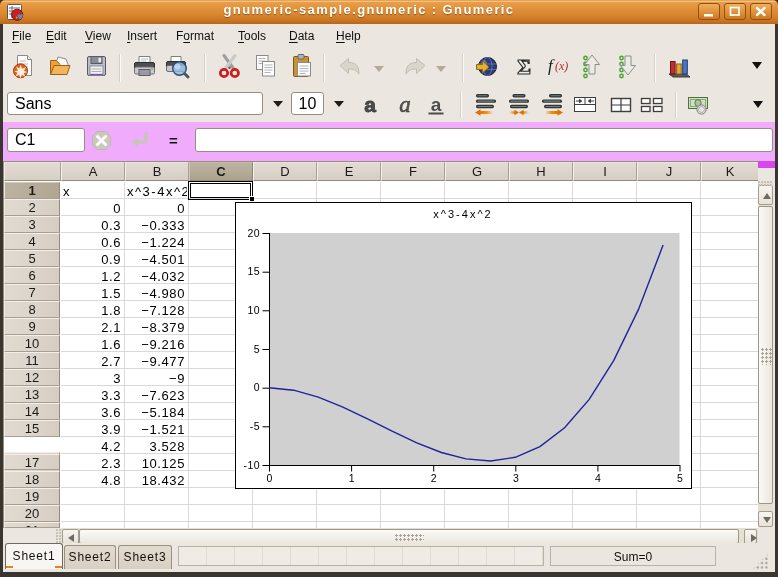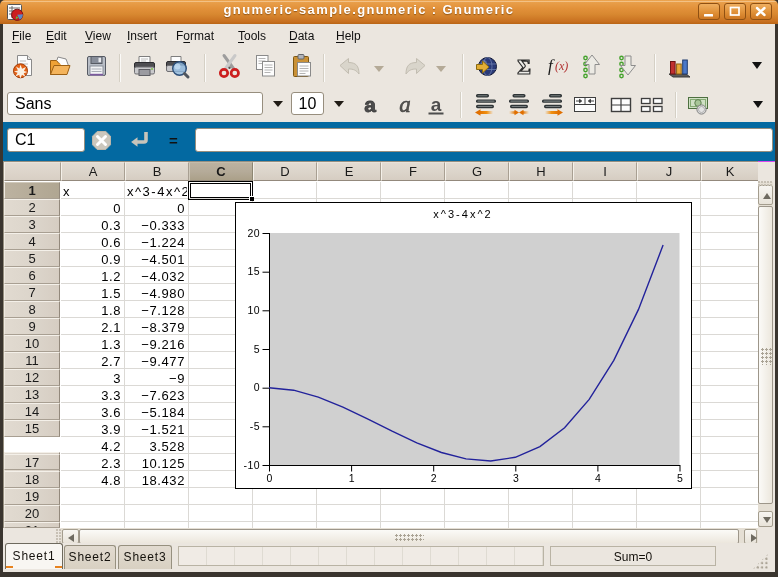--- a/index.html
+++ b/index.html
@@ -15,21 +15,21 @@
 .wbtn{position:absolute;top:3px;width:22px;height:17px;border:1px solid #8f5012;border-radius:3px;
  background:linear-gradient(#efae60 0%,#e09138 55%,#cd7722 100%);box-sizing:border-box}
 .wbtn svg{position:absolute;left:0;top:0}
 
 #menubar{position:absolute;left:3px;top:24px;width:772px;height:24px;background:#ebe6df}
 #menubar span{position:absolute;top:5px;font-size:12px;color:#101010}
 #menubar u{text-decoration:underline;text-underline-offset:2px}
 
 #tb1{position:absolute;left:3px;top:48px;width:772px;height:40px;background:#ebe6df}
 #tb2{position:absolute;left:3px;top:88px;width:772px;height:34px;background:#ebe6df}
-#fbar{position:absolute;left:3px;top:122px;width:772px;height:39px;background:#0369a1;border-bottom:1px solid #d946ef}
+#fbar{position:absolute;left:3px;top:122px;width:772px;height:39px;background:#f0abfc;border-bottom:7px solid #d946ef}
 .vsep{position:absolute;top:6px;width:1px;height:28px;background:#d5d0c5;border-right:1px solid #fbfaf8}
 .vsep2{position:absolute;top:4px;width:1px;height:26px;background:#d5d0c5;border-right:1px solid #fbfaf8}
 .ticon{position:absolute}
 .combo{position:absolute;background:#fff;border:1px solid #978e7e;border-radius:3px;box-sizing:border-box;font-size:16px;color:#000}
 .darr{position:absolute;width:0;height:0;border-left:5px solid transparent;border-right:5px solid transparent;border-top:6px solid #211c16}
 
 #gridwrap{position:absolute;left:3px;top:161px;width:755px;height:367px;background:#fff;border-top:1px solid #968f80;border-left:1px solid #968f80;box-sizing:border-box}
 #vlines{position:absolute;left:58px;top:20px;width:697px;height:346px;background:repeating-linear-gradient(to right,transparent 0px,transparent 63px,#dbd9d5 63px,#dbd9d5 64px)}
 #hlines{position:absolute;left:58px;top:20px;width:697px;height:346px;background:repeating-linear-gradient(to bottom,transparent 0px,transparent 16px,#dbd9d5 16px,#dbd9d5 17px)}
 .chd{position:absolute;top:162px;height:19px;box-sizing:border-box;background:linear-gradient(#e2dbd2 0%,#dcd5cb 50%,#d6cdc2 100%);border-left:1px solid #f4f0e9;border-right:1px solid #a89f92;border-top:1px solid #e9e3db;border-bottom:1px solid #93897c;text-align:center;font-size:13px;color:#1a1a1a;line-height:17px}
@@ -388,21 +388,21 @@
 <div class="cell r" style="left:61px;top:252px;width:60px">0.9</div>
 <div class="cell r" style="left:125px;top:252px;width:60px">−4.501</div>
 <div class="cell r" style="left:61px;top:269px;width:60px">1.2</div>
 <div class="cell r" style="left:125px;top:269px;width:60px">−4.032</div>
 <div class="cell r" style="left:61px;top:286px;width:60px">1.5</div>
 <div class="cell r" style="left:125px;top:286px;width:60px">−4.980</div>
 <div class="cell r" style="left:61px;top:303px;width:60px">1.8</div>
 <div class="cell r" style="left:125px;top:303px;width:60px">−7.128</div>
 <div class="cell r" style="left:61px;top:320px;width:60px">2.1</div>
 <div class="cell r" style="left:125px;top:320px;width:60px">−8.379</div>
-<div class="cell r" style="left:61px;top:337px;width:60px">1.3</div>
+<div class="cell r" style="left:61px;top:337px;width:60px">1.6</div>
 <div class="cell r" style="left:125px;top:337px;width:60px">−9.216</div>
 <div class="cell r" style="left:61px;top:354px;width:60px">2.7</div>
 <div class="cell r" style="left:125px;top:354px;width:60px">−9.477</div>
 <div class="cell r" style="left:61px;top:371px;width:60px">3</div>
 <div class="cell r" style="left:125px;top:371px;width:60px">−9</div>
 <div class="cell r" style="left:61px;top:388px;width:60px">3.3</div>
 <div class="cell r" style="left:125px;top:388px;width:60px">−7.623</div>
 <div class="cell r" style="left:61px;top:405px;width:60px">3.6</div>
 <div class="cell r" style="left:125px;top:405px;width:60px">−5.184</div>
 <div class="cell r" style="left:61px;top:422px;width:60px">3.9</div>

